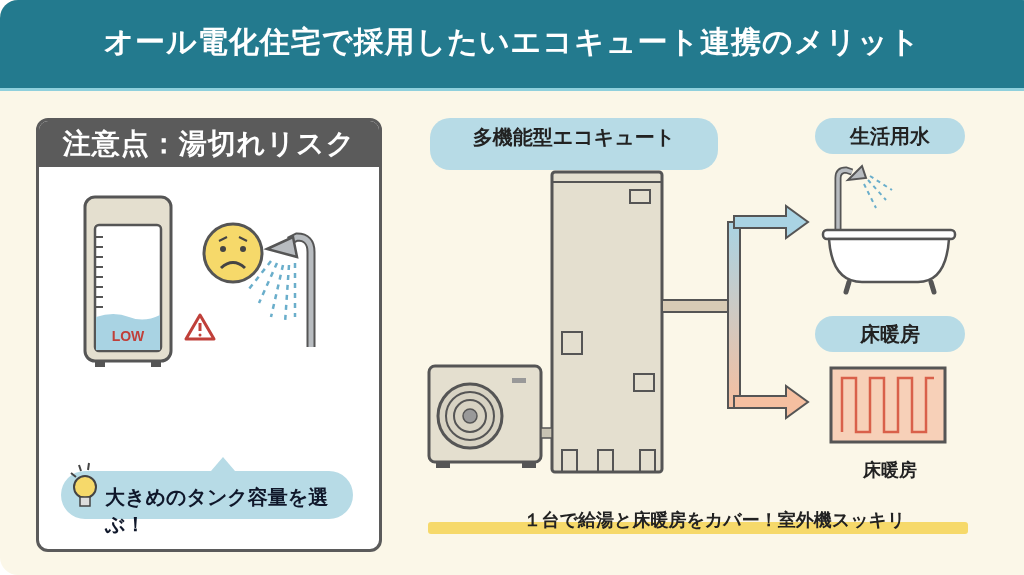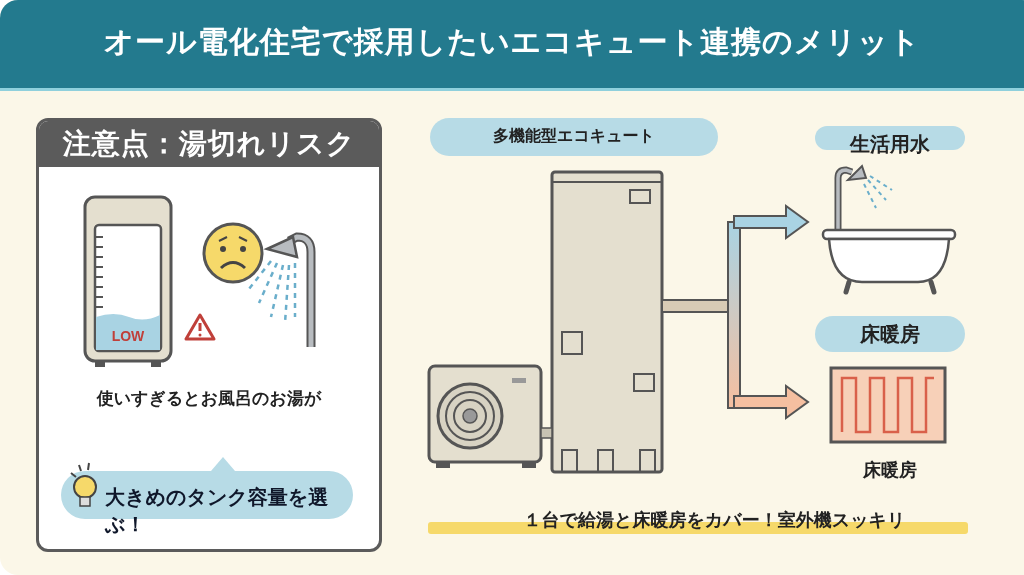--- a/index.html
+++ b/index.html
@@ -70,35 +70,34 @@
           <line x1="238" y1="96" x2="220" y2="136"></line>
             <line x1="244" y1="98" x2="232" y2="150"></line>
           <line x1="250" y1="98" x2="246" y2="156"></line>
             <line x1="256" y1="96" x2="256" y2="150"></line>
           <line x1="232" y1="94" x2="210" y2="122"></line>
         </g>
       </g>
     </svg>
 
     <div class="warn-text">
-      <div>使いすぎるとお風呂のお湯が</div>
     </div>
 
     <div class="tip">
       <svg style="position:absolute;left:6px;top:-10px" width="36" height="58">
         <path d="M4 12 l5 4 M12 4 l2 6 M22 2 l-1 7" stroke="#444" stroke-width="2"></path>
         <circle cx="18" cy="26" r="11" fill="#f6d96a" stroke="#444" stroke-width="2"></circle>
         <rect x="13" y="36" width="10" height="9" fill="#ddd" stroke="#444" stroke-width="1.5"></rect>
       </svg>
       <span class="tip-text">大きめのタンク容量を選ぶ！</span>
     </div>
   </div>
 
-  <div class="pill" style="left:430px;top:118px;width:288px;height:38px;line-height:38px;font-size:16px;font-family:Liberation Mono, monospace;">多機能型エコキュート</div>
-  <div class="pill" style="left:815px;top:126px;width:150px;height:24px;line-height:36px;font-size:20px;">生活用水</div>
+  <div class="pill" style="left:430px;top:118px;width:288px;height:52px;line-height:38px;font-size:20px;">多機能型エコキュート</div>
+  <div class="pill" style="left:815px;top:118px;width:150px;height:36px;line-height:36px;font-size:20px;">生活用水</div>
   <div class="pill" style="left:815px;top:316px;width:150px;height:36px;line-height:36px;font-size:20px;">床暖房</div>
 
   <svg style="position:absolute;left:0;top:0" width="1024" height="575">
     <defs>
       <linearGradient id="pipe" x1="0" y1="0" x2="0" y2="1">
         <stop offset="0" stop-color="#a9d3e3"></stop>
           <stop offset="1" stop-color="#f5bfa0"></stop>
       </linearGradient>
     </defs>
 

